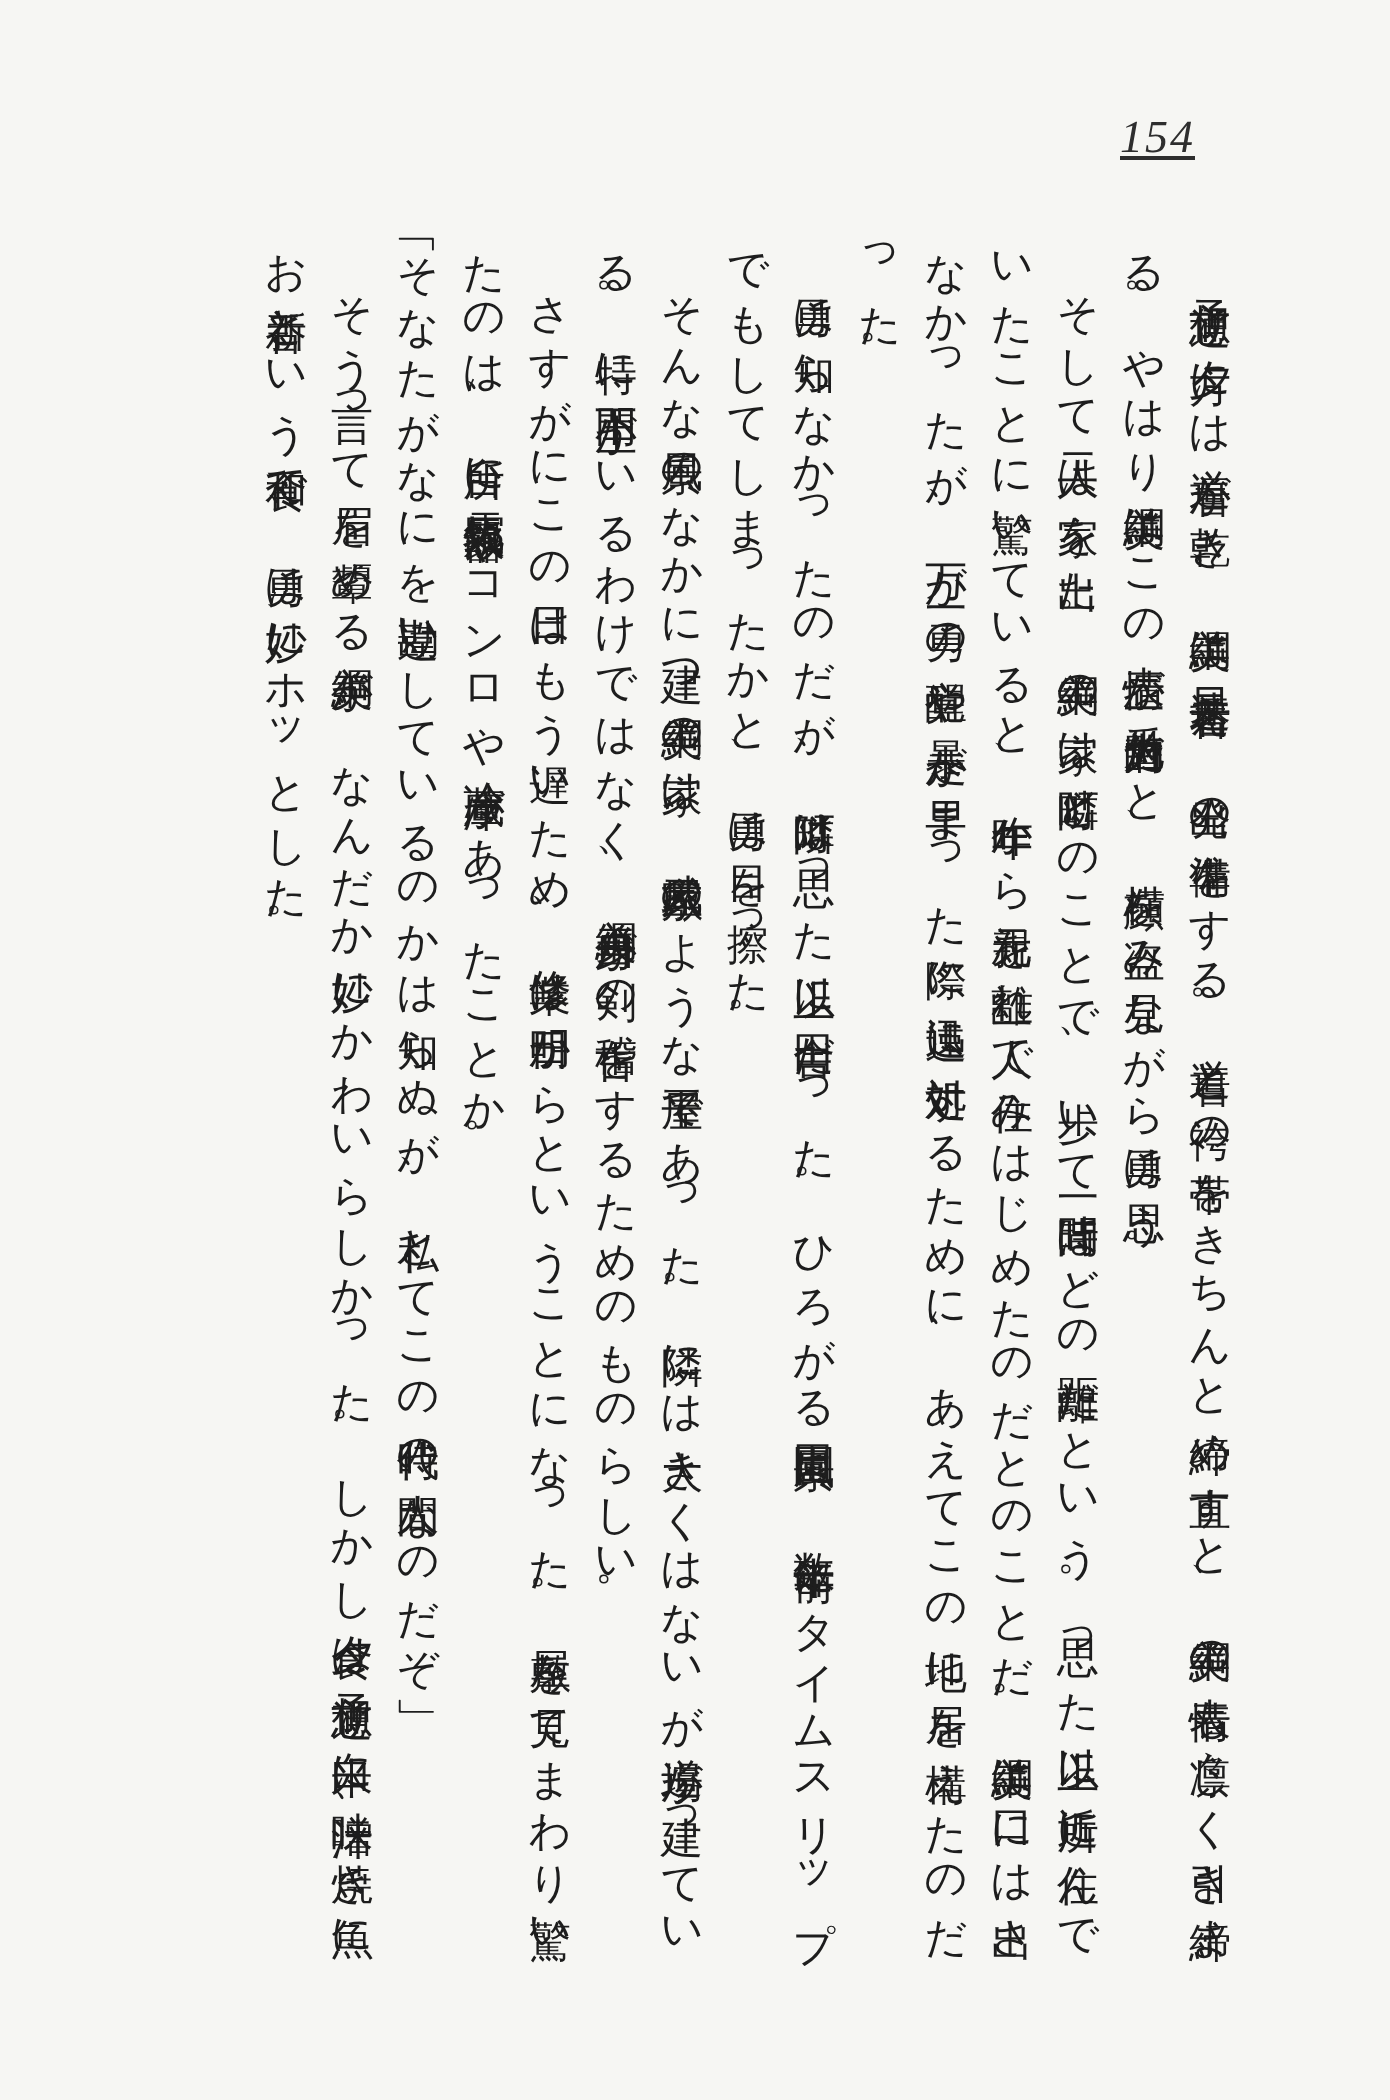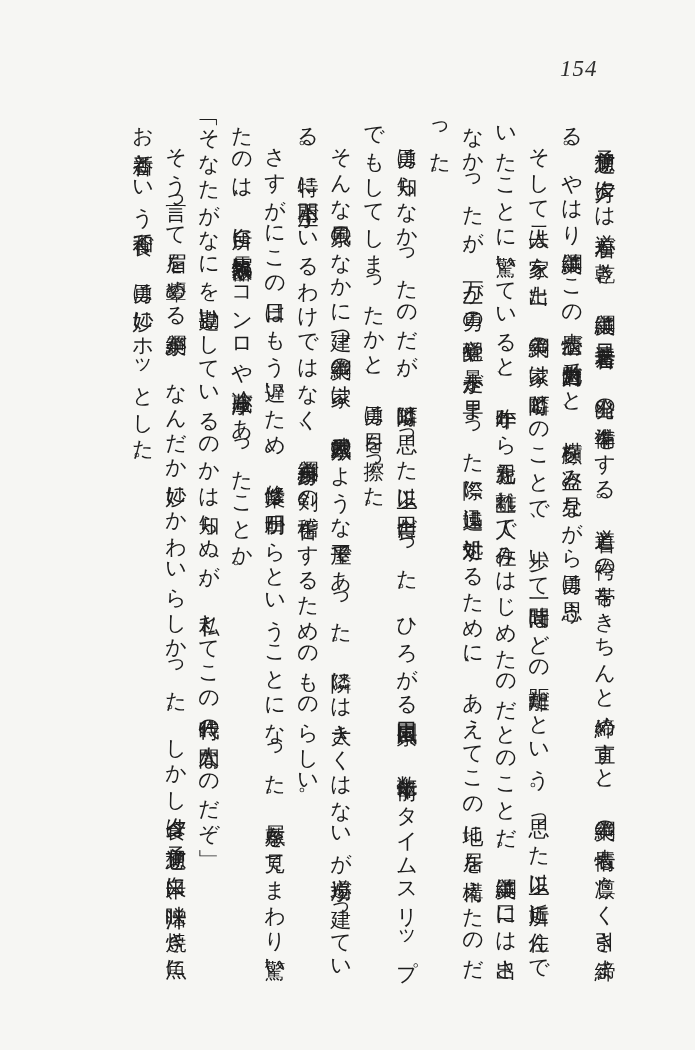--- a/index.html
+++ b/index.html
@@ -21,20 +21,21 @@
   }
   .page-number {
     position: absolute;
     top: 56px;
     left: 560px;
     font-family: "Liberation Serif", "DejaVu Serif", serif;
     font-style: italic;
     font-size: 23px;
     letter-spacing: 1px;
     color: #2e2e2e;
+    text-decoration: underline;
   }
   .text-block {
     position: absolute;
     top: 112px;
     left: 62px;
     width: 559px;
     height: 858px;
     writing-mode: vertical-rl;
     -webkit-writing-mode: vertical-rl;
     text-orientation: mixed;

